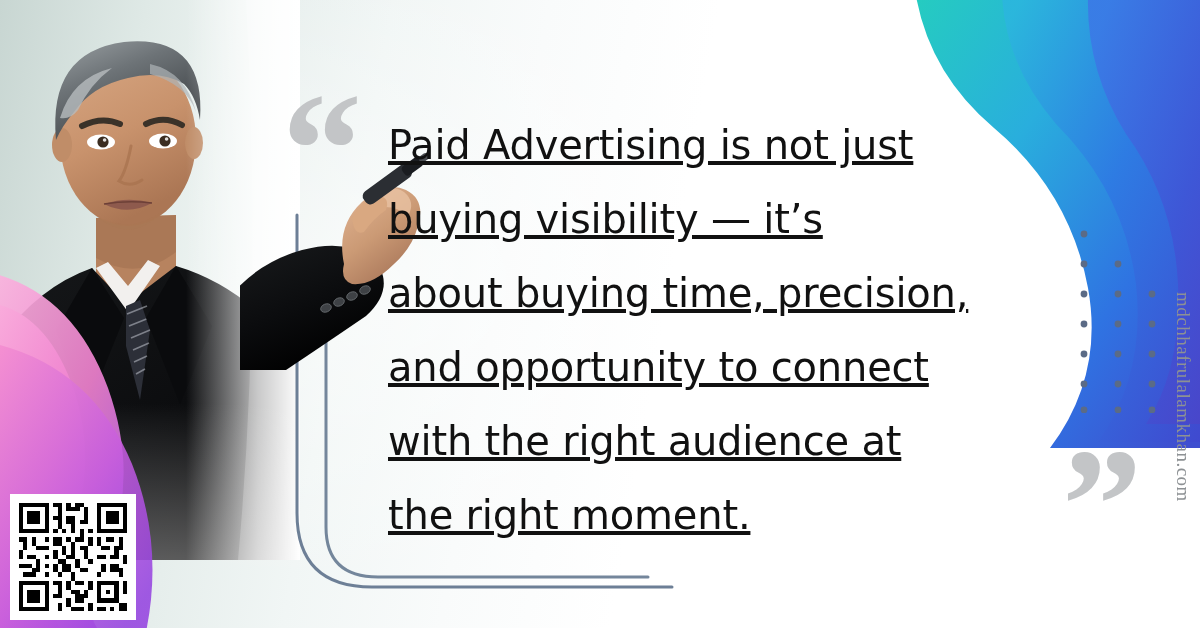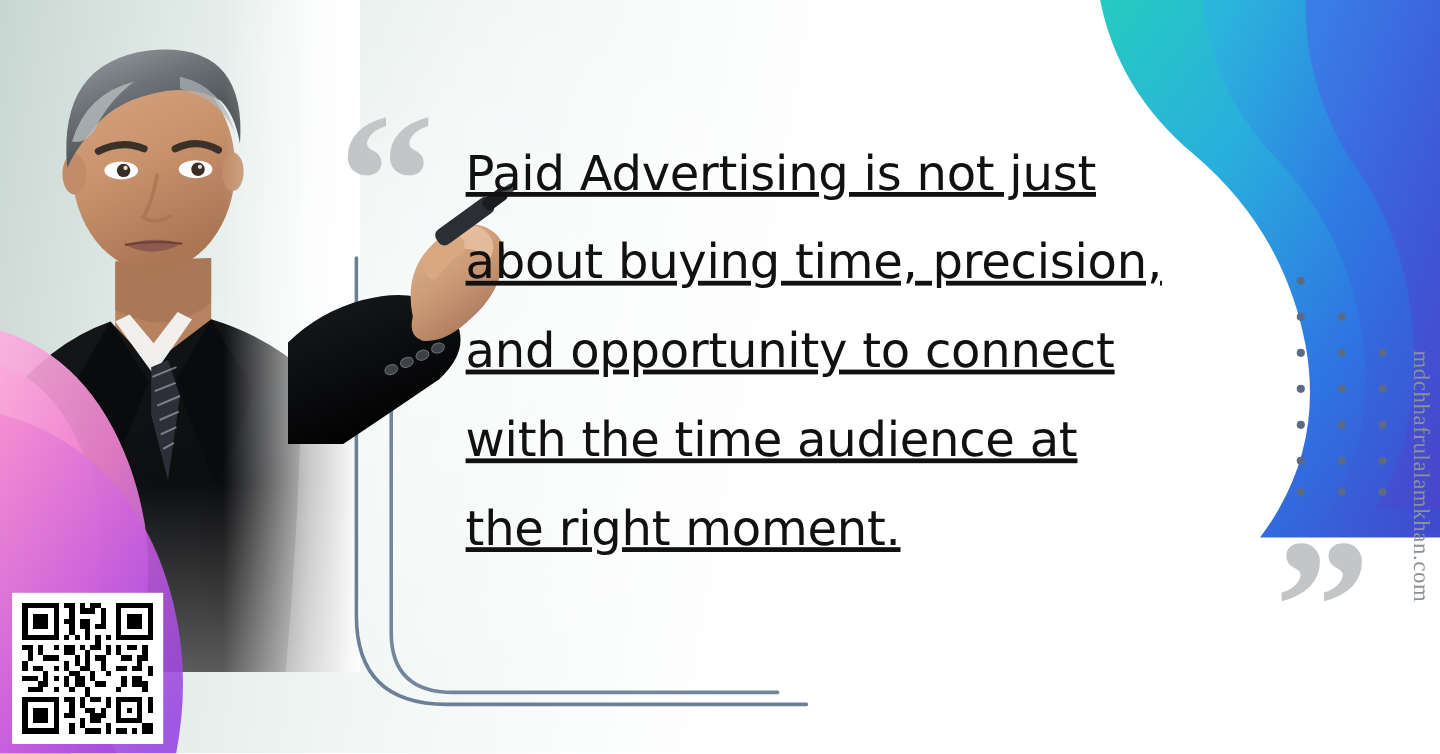--- a/index.html
+++ b/index.html
@@ -388,23 +388,24 @@
       <rect x="122" y="36" width="56" height="15" rx="6" fill="#2b2e33"></rect>
       <rect x="170" y="38" width="22" height="11" rx="4" fill="#1a1c20"></rect>
       <rect x="190" y="40" width="10" height="7" rx="2.5" fill="#4a4d52"></rect>
     </g>
   </svg>
 
   <div class="quote-open">“</div>
 
   <div class="quote-block">
     <div class="quote-line">Paid Advertising is not just</div>
+    <div class="quote-line">buying visibility — it’s</div>
     <div class="quote-line">about buying time, precision,</div>
     <div class="quote-line">and opportunity to connect</div>
-    <div class="quote-line">with the time audience at</div>
+    <div class="quote-line">with the right audience at</div>
     <div class="quote-line">the right moment.</div>
   </div>
 
   <div class="quote-close">”</div>
 
 
   <div class="website">mdchhafrulalamkhan.com</div>
 
   <div class="qr">
     <svg viewBox="0 0 29 29" width="126" height="126" shape-rendering="crispEdges" aria-hidden="true">

